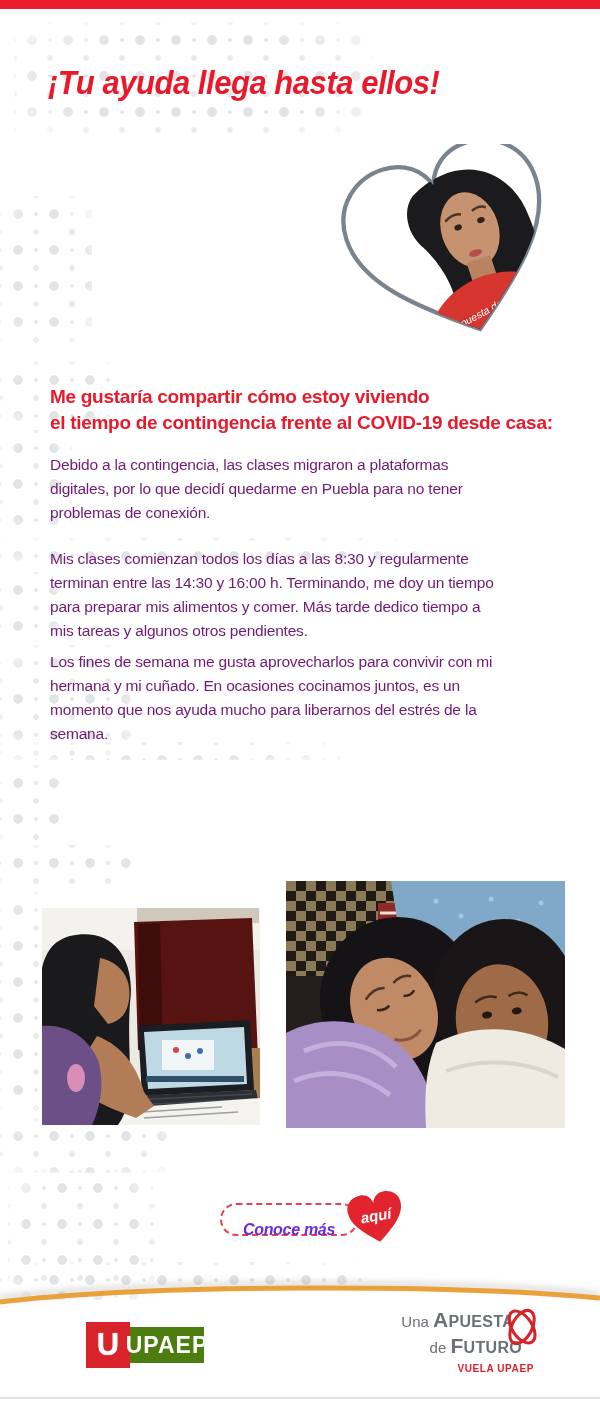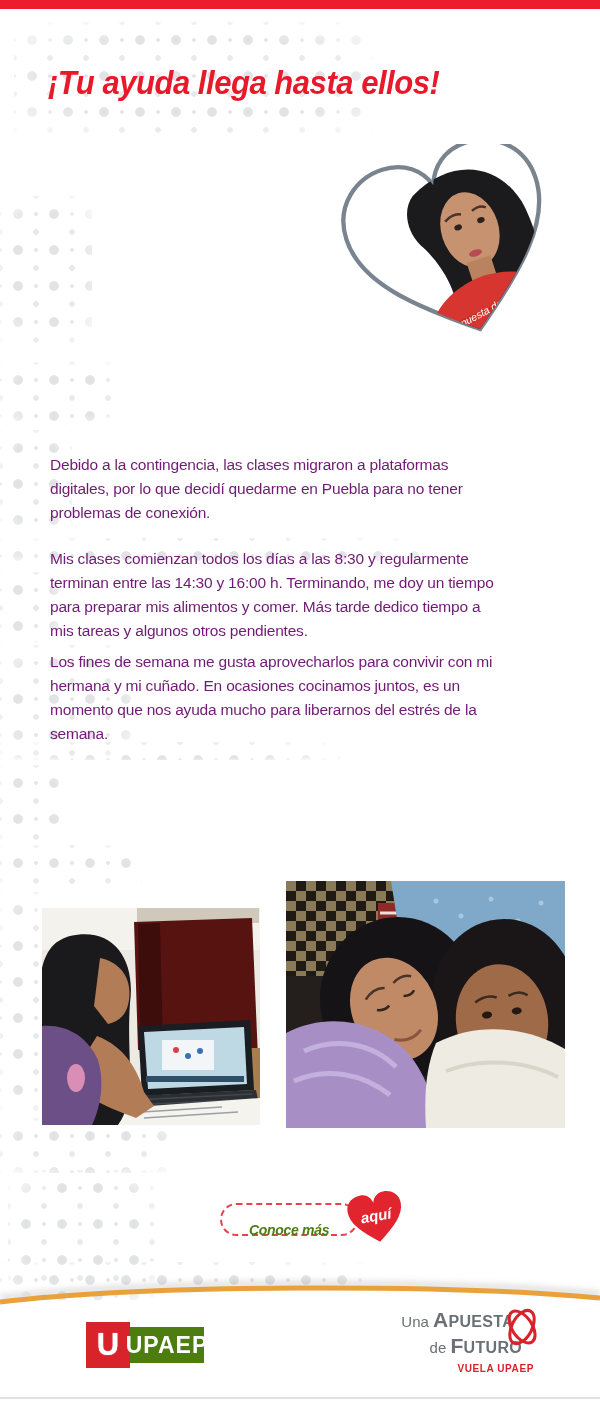--- a/index.html
+++ b/index.html
@@ -51,21 +51,21 @@
   .photo-left{position:absolute;left:42px;top:908px;width:218px;height:217px;z-index:2;}
   .photo-right{position:absolute;left:286px;top:881px;width:279px;height:247px;z-index:2;}
   
   .cta{position:absolute;left:220px;top:1190px;width:190px;height:56px;z-index:2;cursor:pointer;}
   .cta-pill{
     position:absolute;left:0;top:13px;width:134px;height:29px;
     background:#fff;border:2px dashed #E8414F;border-radius:17px;
     display:flex;align-items:center;justify-content:center;
   }
   .cta-pill span{
-    color:#4d7c0f;font-size:14px;font-weight:bold;font-style:italic;letter-spacing:-0.3px;margin-top:20px;
+    color:#6d28d9;font-size:16px;font-weight:bold;font-style:italic;letter-spacing:-0.3px;margin-top:20px;
   }
   .cta-heart{position:absolute;left:124px;top:0;width:64px;height:56px;}
   
   .footer-curve{position:absolute;left:0;top:1268px;width:600px;height:50px;z-index:2;
     filter:drop-shadow(0 -4px 3px rgba(110,110,110,.28));}
   .upaep-logo{position:absolute;left:86px;top:1322px;display:flex;align-items:center;z-index:2;}
   .upaep-u{
     width:44px;height:46px;background:#D8232A;color:#fff;
     display:flex;align-items:center;justify-content:center;
     font-size:31px;font-weight:bold;text-shadow:0 0 1px #fff;
@@ -128,20 +128,22 @@
           <ellipse cx="140" cy="121" rx="7" ry="3.5" fill="#B94A52"></ellipse>
           <rect x="128" y="128" width="26" height="24" fill="#B9835F"></rect>
           <path d="M58,220 C66,168 100,148 141,146 C182,148 212,166 218,220 Z" fill="#D7352F"></path>
           <path d="M80,190 C120,178 170,178 205,188" stroke="#B92A25" stroke-width="2" fill="none"></path>
           <text x="96" y="192" font-size="11" font-style="italic" fill="#ffffff" transform="rotate(-10 96 192)">Apuesta de Futuro</text>
         </g>
       </g>
     </svg>
   </div>
 
+  <div class="story-heading">Me gustaría compartir cómo estoy viviendo
+el tiempo de contingencia frente al COVID-19 desde casa:</div>
 
   <div class="para p1">Debido a la contingencia, las clases migraron a plataformas
 digitales, por lo que decidí quedarme en Puebla para no tener
 problemas de conexión.</div>
   <div class="para p2">Mis clases comienzan todos los días a las 8:30 y regularmente
 terminan entre las 14:30 y 16:00 h. Terminando, me doy un tiempo
 para preparar mis alimentos y comer. Más tarde dedico tiempo a
 mis tareas y algunos otros pendientes.</div>
   <div class="para p3">Los fines de semana me gusta aprovecharlos para convivir con mi
 hermana y mi cuñado. En ocasiones cocinamos juntos, es un

